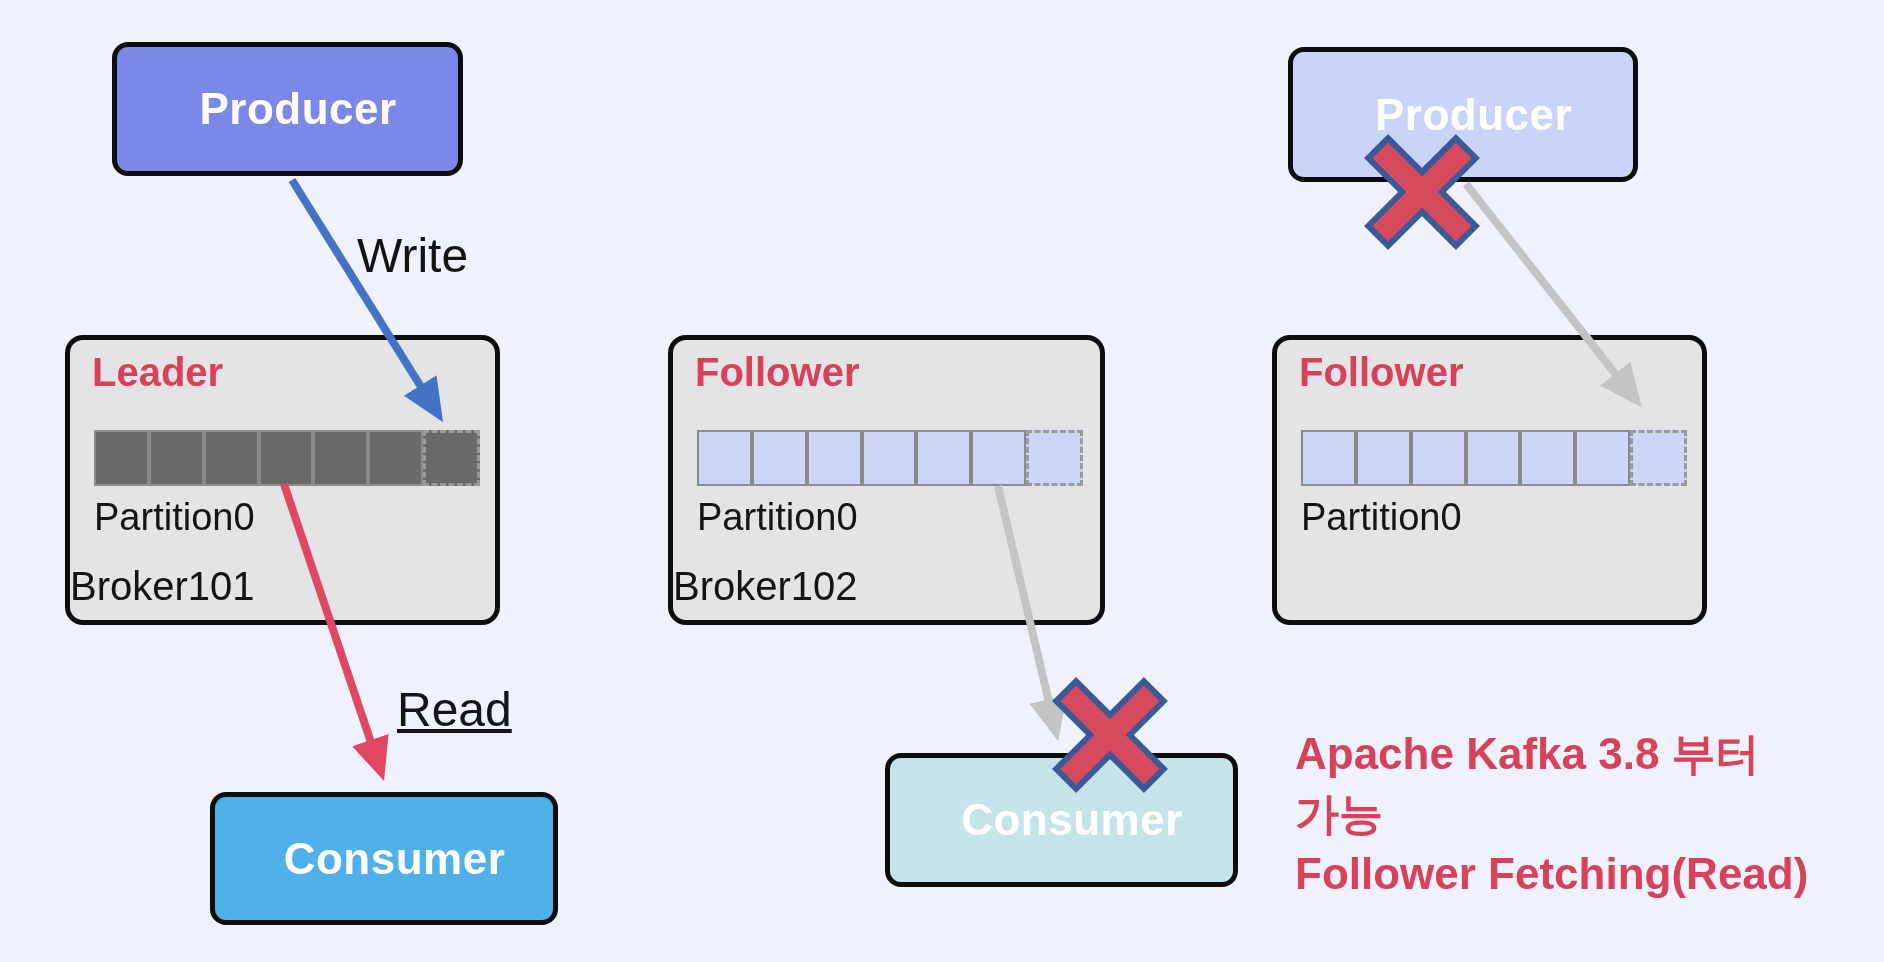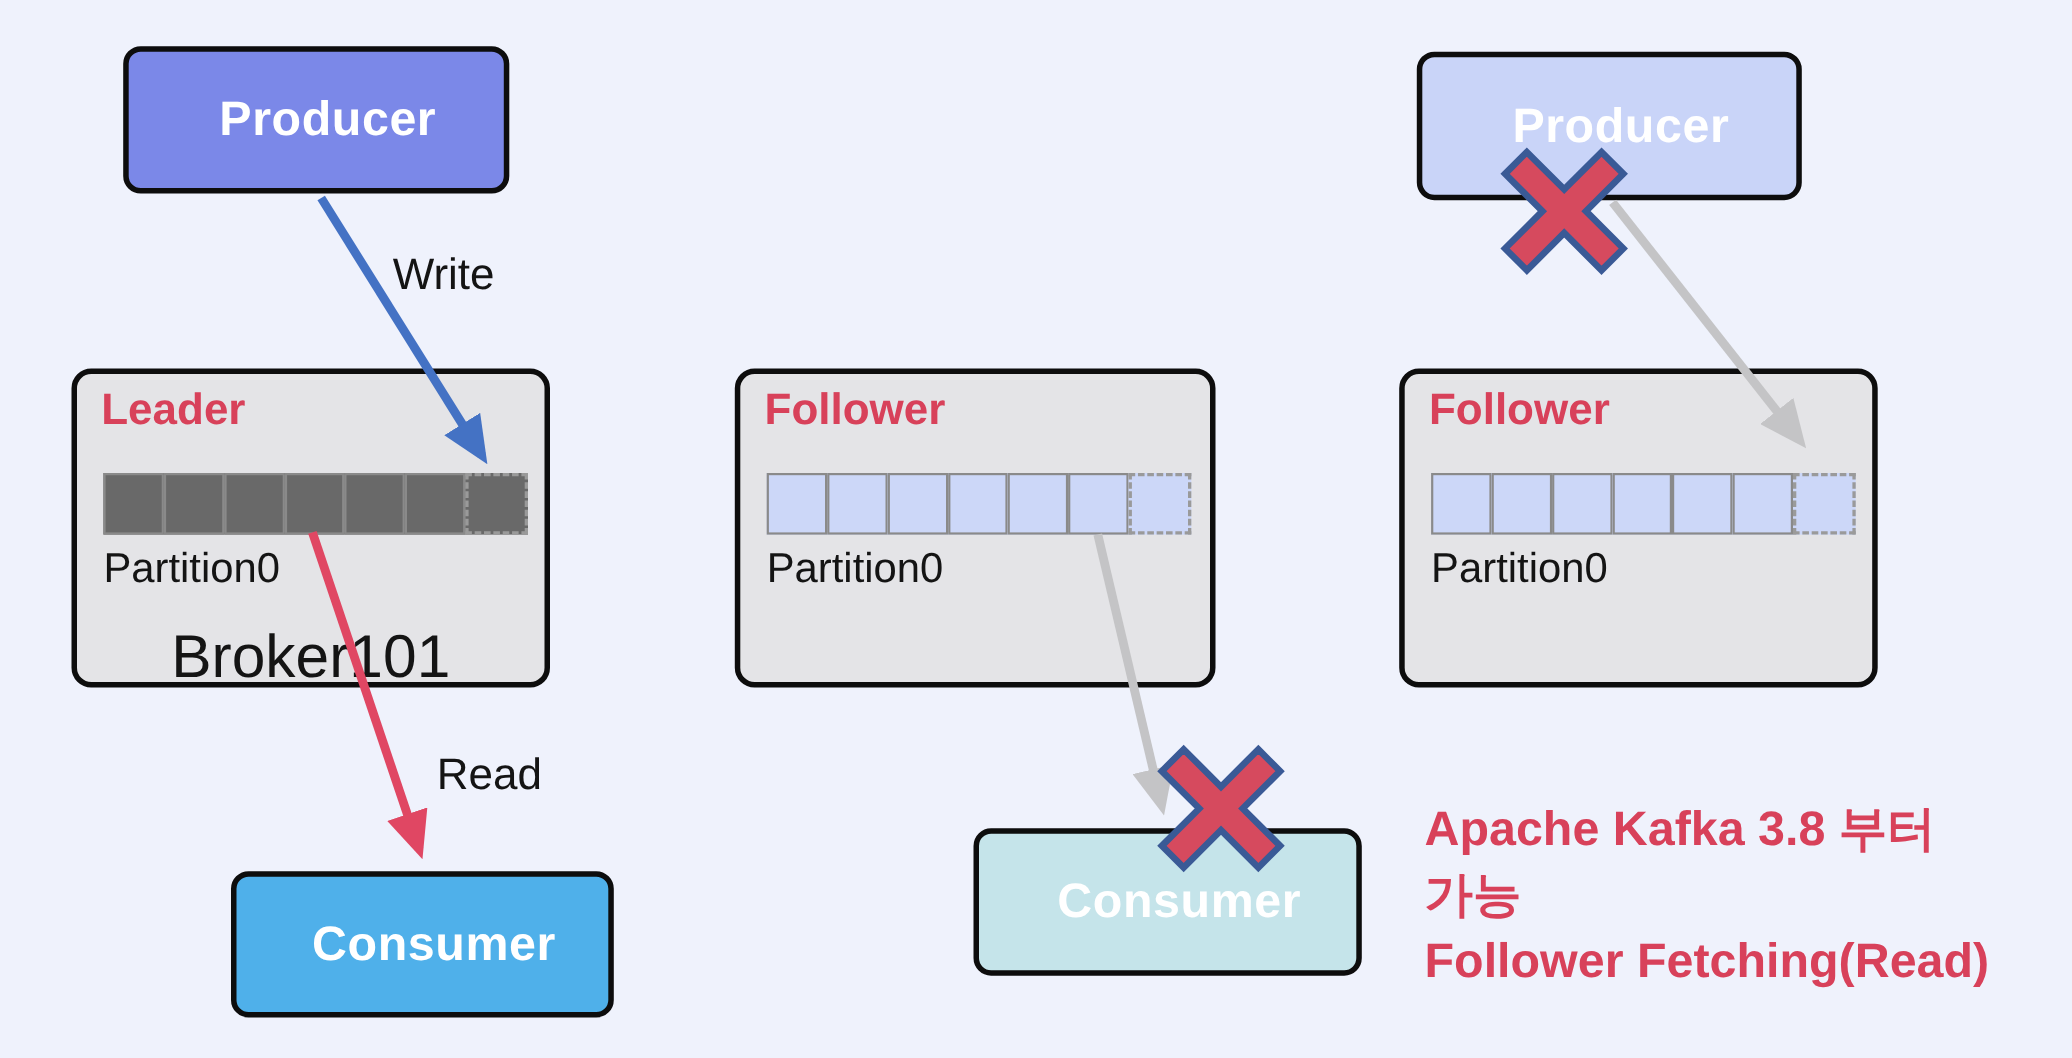--- a/index.html
+++ b/index.html
@@ -54,32 +54,31 @@
   .cell.dashed{border:3px dashed var(--cell-dash,#9a9a9a);}
   .bar-dark .cell{background:var(--leader-cell,#696969);}
   .bar-light .cell{background:var(--follower-cell,#ccd7f8);}
   .plabel{
     position:absolute;left:24px;top:156px;
     color:var(--text-black,#141414);
     font-size:38px;font-weight:400;
   }
   .bname{
     position:absolute;left:0;top:224px;width:100%;
-    text-align:center;
     color:var(--text-black,#141414);
-    font-size:55px;font-weight:500;
+    font-size:40px;font-weight:500;
   }
   
   .edge-label{
     position:absolute;
     color:var(--text-black,#141414);
-    font-size:40px;font-weight:500;
+    font-size:48px;font-weight:500;
   }
   .write-label{left:357px;top:228px;}
-  .read-label{left:397px;top:682px;}
+  .read-label{left:397px;top:682px;text-decoration:underline;}
   
   .note{
     position:absolute;left:1295px;top:724px;
     color:var(--crimson,#d8415a);
     font-size:44px;font-weight:600;
     line-height:60px;
     white-space:nowrap;
   }
   
   .overlay{
@@ -123,20 +122,21 @@
     <div class="bar bar-light">
         <div class="cell"></div>
         <div class="cell"></div>
         <div class="cell"></div>
         <div class="cell"></div>
         <div class="cell"></div>
         <div class="cell"></div>
         <div class="cell dashed"></div>
       </div>
     <div class="plabel">Partition0</div>
+    <div class="bname">Broker102</div>
   </div>
 
   <div class="node consumer-middle">
     <span>Consumer</span>
   </div>
 
   <div class="node producer-right">
     <span>Producer</span>
   </div>
 

